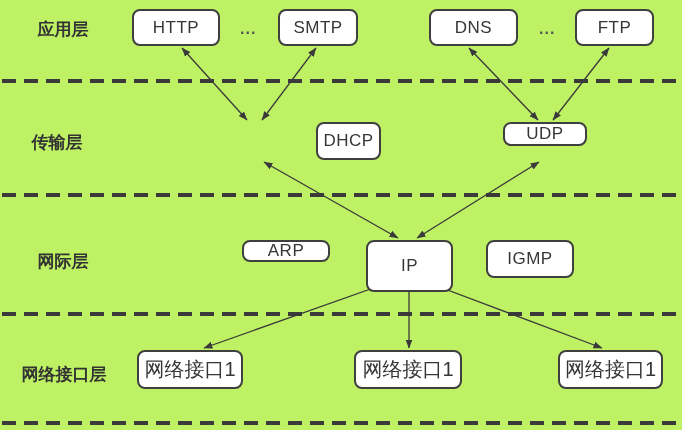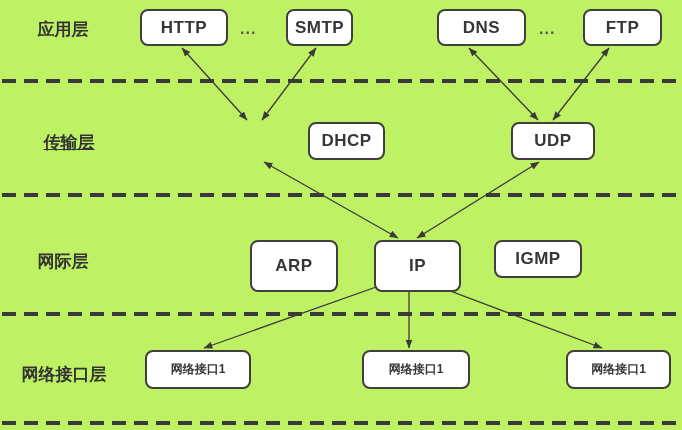--- a/index.html
+++ b/index.html
@@ -11,56 +11,55 @@
     overflow:hidden;
     padding-left:23px;
   }
   .arrow-layer{position:absolute;left:0;top:0;width:682px;height:430px;}
   .pbox{
     position:absolute;
     background:#ffffff;
     border:2.5px solid #3f3f3f;
     border-radius:8px;
     display:flex;align-items:center;justify-content:center;
-    font-weight:bold;font-size:17px;color:#363636;
+    font-weight:normal;font-size:17px;color:#363636;
     letter-spacing:0.5px;
     box-sizing:border-box;
     z-index:2;
-    margin-left:8px;
   }
-  .pbox.cn{font-size:12px;letter-spacing:0;}
+  .pbox.cn{font-size:20px;letter-spacing:0;}
   .layer-label{
     position:absolute;
     font-weight:bold;font-size:17px;color:#333333;
     text-align:center;white-space:nowrap;
     z-index:2;
   }
   .dots{
     position:absolute;
     font-weight:bold;font-size:16px;color:#555555;
     z-index:2;letter-spacing:1px;
   }
   
   #b-http {left:132px;top:9px;  width:88px; height:37px;}
-  #b-smtp {left:278px;top:9px;  width:67px; height:37px;}
+  #b-smtp {left:278px;top:9px;  width:80px; height:37px;}
   #b-dns  {left:429px;top:9px;  width:89px; height:37px;}
   #b-ftp  {left:575px;top:9px;  width:79px; height:37px;text-align:center;}
   #b-tcp  {left:212px;top:122px;width:86px; height:38px;}
-  #b-dhcp {left:300px;top:122px;width:77px; height:38px;}
+  #b-dhcp {left:316px;top:122px;width:65px; height:38px;}
   #b-nat  {left:405px;top:122px;width:83px; height:38px;}
-  #b-udp  {left:503px;top:122px;width:84px; height:38px;}
+  #b-udp  {left:503px;top:122px;width:84px; height:24px;}
   #b-igmp {left:125px;top:240px;width:88px; height:38px;}
-  #b-arp  {left:242px;top:240px;width:88px; height:52px;}
+  #b-arp  {left:242px;top:240px;width:88px; height:22px;}
   #b-ip   {left:366px;top:240px;width:87px; height:52px;}
   #b-icmp {left:486px;top:240px;width:88px; height:38px;}
   #b-if1  {left:137px;top:350px;width:106px;height:39px;}
   #b-if2  {left:354px;top:350px;width:108px;height:39px;}
   #b-if3  {left:558px;top:350px;width:105px;height:39px;}
   #l-app  {left:18px;top:18px; width:90px;}
-  #l-tra  {left:24px;top:131px;width:90px;text-decoration:underline;}
+  #l-tra  {left:12px;top:131px;width:90px;}
   #l-int  {left:18px;top:250px;width:90px;}
   #l-nif  {left:14px;top:363px;width:100px;}
   #dots-left {left:240px;top:20px;}
   #dots-right{left:539px;top:20px;}
 </style>
 </head>
 <body>
 
 <div class="canvas">
 

